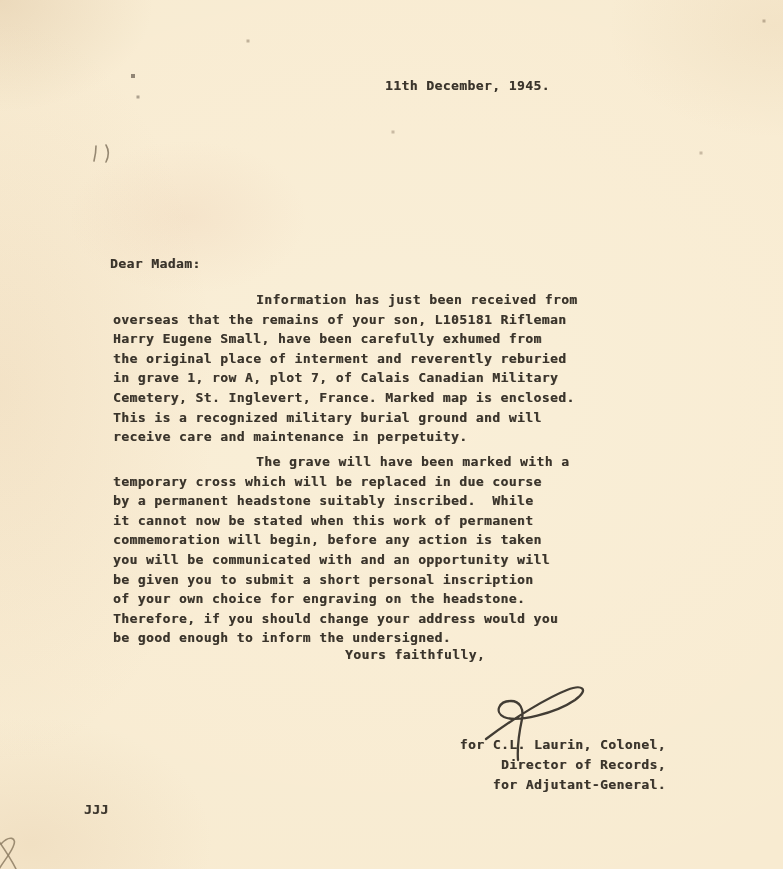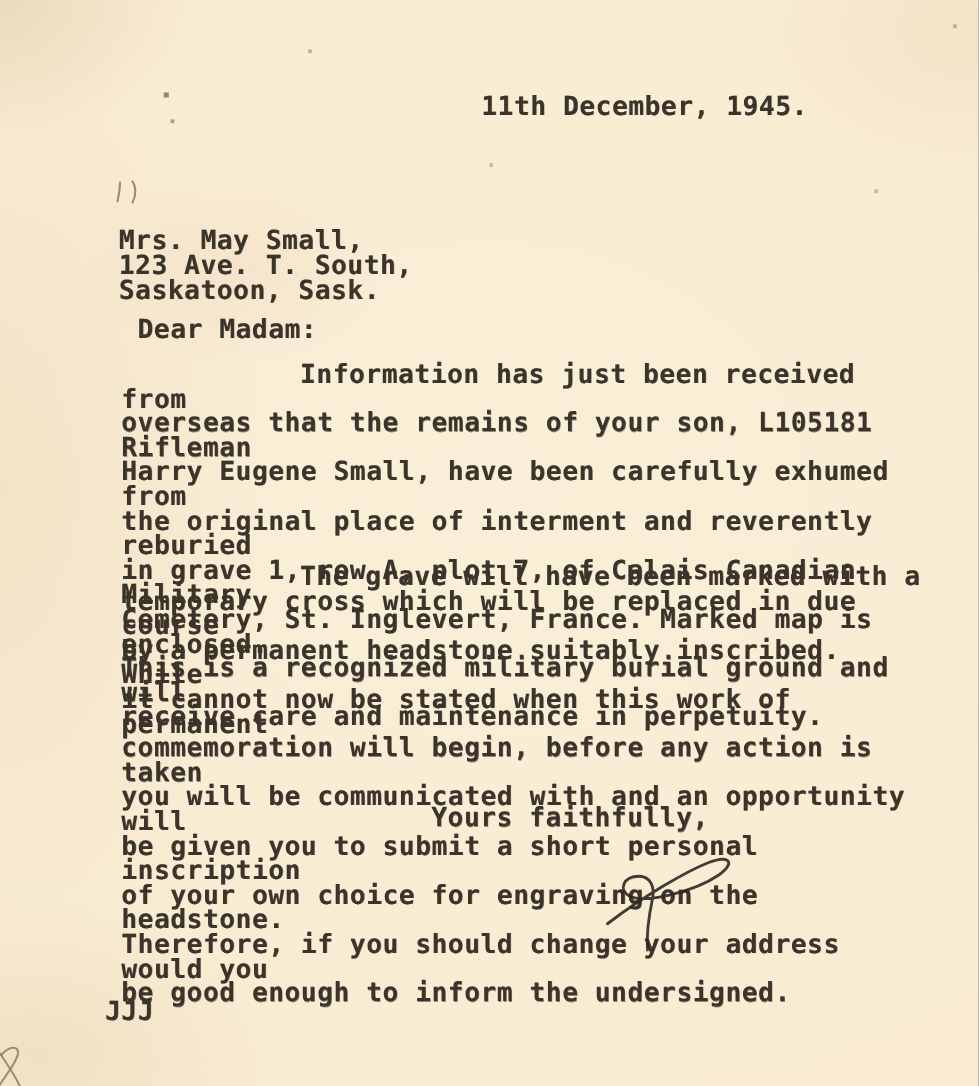--- a/index.html
+++ b/index.html
@@ -14,29 +14,29 @@
       radial-gradient(170px 110px at 24% 25%, rgba(221,172,140,0.14), transparent 70%),
       radial-gradient(260px 180px at 4% 97%, rgba(198,158,108,0.14), transparent 70%),
       radial-gradient(240px 160px at 99% 3%, rgba(205,165,115,0.12), transparent 70%),
       radial-gradient(900px 700px at 50% 45%, rgba(255,250,235,0.25), transparent 80%),
       #f8ebd1;
     font-family:"DejaVu Sans Mono","Liberation Mono",monospace;
     color:#38322a;
   }
   .tw{
     position:absolute;
-    font-size:21px;
+    font-size:13px;
     line-height:19.6px;
     letter-spacing:0.42px;
     font-weight:bold;
     white-space:pre-wrap;
     color:#3a342b;
     text-shadow:0.4px 0.3px 0.4px rgba(58,52,43,0.55);
   }
-  .para{width:650px;text-indent:143px;}
+  .para{width:650px;text-indent:143px;margin-left:16px;}
   .sig-block{width:276px;text-align:right;line-height:20px;}
   .addr{line-height:20px;}
   svg.stroke{position:absolute;overflow:visible;}
   #specks{position:absolute;left:0;top:0;width:2px;height:2px;background:transparent;
     box-shadow:132px 75px 0 1px rgba(60,50,40,0.55),
                137px 96px 0 0.5px rgba(60,50,40,0.4),
                247px 40px 0 0.5px rgba(90,70,50,0.35),
                700px 152px 0 0.5px rgba(90,70,50,0.3),
                763px 20px 0 0.5px rgba(90,70,50,0.35),
                392px 131px 0 0.5px rgba(90,70,50,0.3);}
@@ -48,23 +48,20 @@
 
   <div id="specks"></div>
 
   <svg class="stroke" style="left:92px;top:143px;" width="26" height="22" viewBox="0 0 26 22">
     <path d="M 4 3 C 4 9 3 14 2 18" fill="none" stroke="#7d6f5a" stroke-width="1.6" stroke-linecap="round" opacity="0.8"></path>
     <path d="M 14 2 C 17 7 17 13 14 19" fill="none" stroke="#7d6f5a" stroke-width="1.6" stroke-linecap="round" opacity="0.8"></path>
   </svg>
 
   <div class="tw" style="left:385px;top:76px;">11th December, 1945.</div>
 
-  <div class="tw addr" style="left:95px;top:182px;">Mrs. May Small,
-123 Ave. T. South,
-Saskatoon, Sask.</div>
 
   <div class="tw" style="left:110px;top:254px;">Dear Madam:</div>
 
   <div class="tw para" style="left:97px;top:290px;">Information has just been received from
 overseas that the remains of your son, L105181 Rifleman
 Harry Eugene Small, have been carefully exhumed from
 the original place of interment and reverently reburied
 in grave 1, row A, plot 7, of Calais Canadian Military
 Cemetery, St. Inglevert, France. Marked map is enclosed.
 This is a recognized military burial ground and will
@@ -80,20 +77,23 @@
 of your own choice for engraving on the headstone.
 Therefore, if you should change your address would you
 be good enough to inform the undersigned.</div>
 
   <div class="tw" style="left:345px;top:645px;">Yours faithfully,</div>
 
   <svg class="stroke" style="left:0;top:0;" width="783" height="869" viewBox="0 0 783 869">
     <path d="M 486 739 C 515 717 549 697 567 690 C 582 684 590 689 575 700 C 556 713 517 723 504 717 C 494 712 499 701 511 701 C 520 701 524 709 522 719 C 519 733 517 746 518 760" fill="none" stroke="#2e2922" stroke-width="2.3" stroke-linecap="round" opacity="0.9"></path>
   </svg>
 
+  <div class="tw sig-block" style="left:390px;top:735px;">for C.L. Laurin, Colonel,
+Director of Records,
+for Adjutant-General.</div>
 
   <div class="tw" style="left:84px;top:800px;">JJJ</div>
 
   <svg class="stroke" style="left:-2px;top:832px;" width="30" height="37" viewBox="0 0 30 37">
     <path d="M 3 12 C 11 3 20 5 15 15 C 12 22 6 29 1 37" fill="none" stroke="#8d7c63" stroke-width="1.6" stroke-linecap="round" opacity="0.85"></path>
     <path d="M 0 8 C 7 18 13 27 18 37" fill="none" stroke="#8d7c63" stroke-width="1.6" stroke-linecap="round" opacity="0.85"></path>
   </svg>
 
 </div>
 

